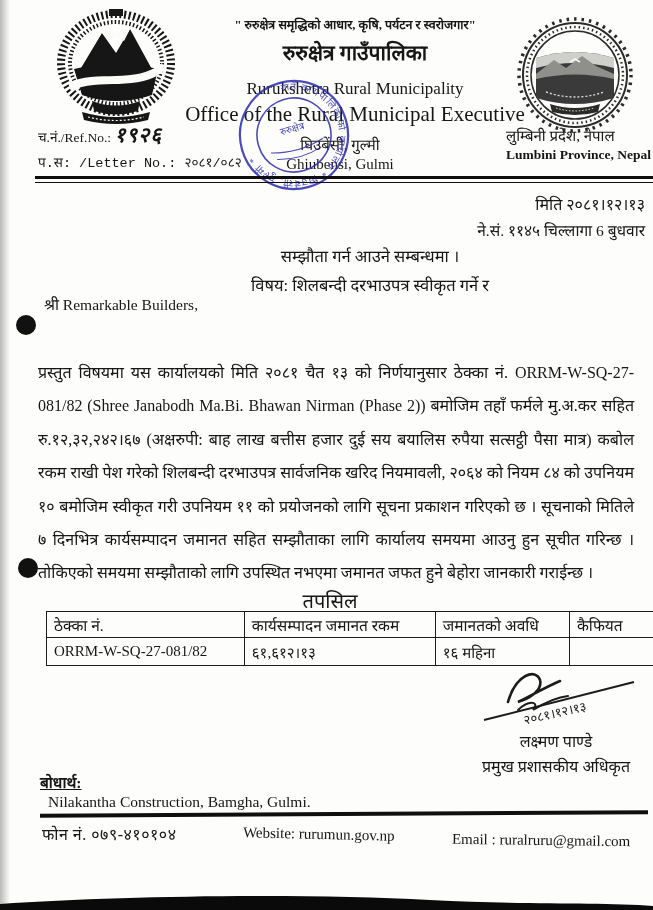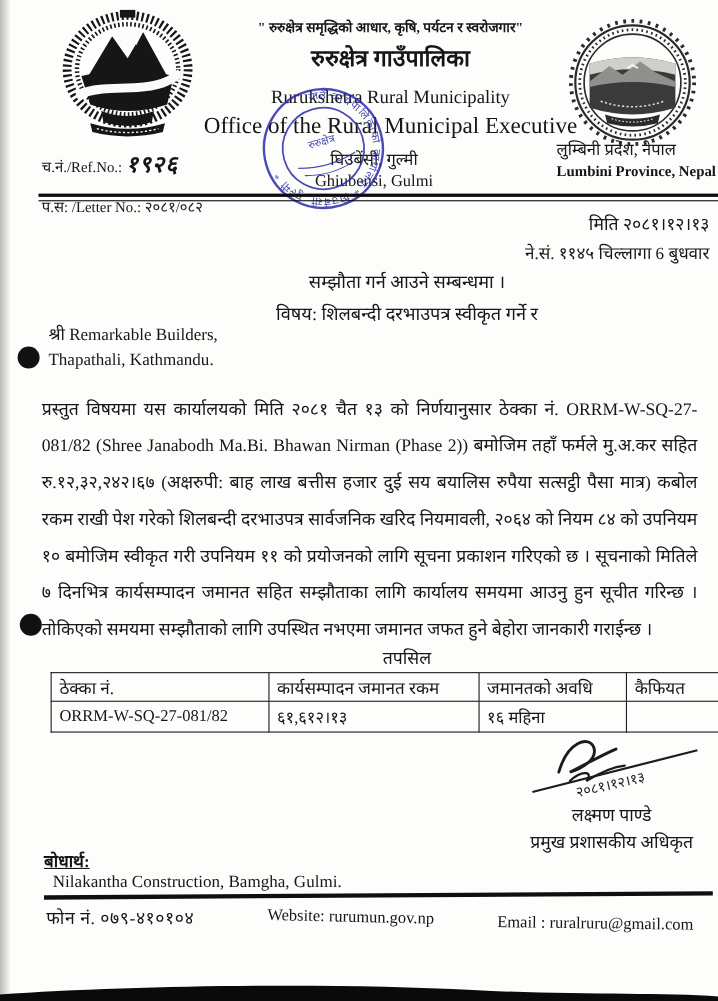--- a/index.html
+++ b/index.html
@@ -24,45 +24,45 @@
   #muni-np{font-size:21px;font-weight:bold;margin-bottom:13px;}
   #muni-en{font-size:17px;margin-bottom:3px;}
   #office-np{font-size:24px;font-weight:bold;margin-bottom:4px;}
   #office-en{font-size:21px;}
   #place-block{left:250px;top:134px;width:180px;}
   #place-np{font-size:15px;margin-bottom:2px;}
   #place-en{font-size:15px;}
   #province-block{left:506px;top:125px;width:145px;}
   #province-np{font-size:15px;margin-bottom:2px;}
   #province-en{font-size:13.5px;font-weight:bold;}
-  #ref-block{left:38px;top:134px;width:220px;}
+  #ref-block{left:38px;top:120px;width:220px;}
   #ref-line1{font-size:13.5px;}
   #ref-value{font-size:21px;font-weight:bold;font-style:italic;letter-spacing:1px;}
-  #ref-line2{font-size:13.5px;margin-top:17px;}
+  #ref-line2{font-size:13.5px;margin-top:5px;font-family:Liberation Mono, monospace;}
   #stamp-blue{left:233px;top:74px;width:122px;height:122px;transform:rotate(-16deg);opacity:.85;}
 
   #header-rule{left:35px;top:176px;width:618px;height:3px;
     border-top:3.5px solid #0d0d0d;border-bottom:1.5px solid #0d0d0d;}
 
   
   #date-block{left:400px;top:192px;width:245px;line-height:26px;}
   #date-line{font-size:16px;}
   #ns-line{font-size:15.5px;}
   #subject-block{left:200px;top:242px;width:340px;font-size:16.5px;line-height:29px;}
   #addressee{left:44px;top:293px;font-size:15.5px;line-height:23px;}
 
   .punch-hole{width:20px;height:20px;border-radius:50%;background:#111;}
   #dot1{left:16px;top:315px;}
   #dot2{left:18px;top:558px;}
 
   
   #body-par{left:38px;top:356px;width:596px;font-size:16px;line-height:33.4px;text-align:justify;}
 
   
-  #tapasil-title{left:292px;top:587px;width:100px;font-size:16px;text-align:right;}
+  #tapasil-title{left:280px;top:587px;width:100px;font-size:20px;}
   #schedule-table{left:46px;top:611px;width:632px;border-collapse:collapse;}
   #schedule-table th,#schedule-table td{border:1.6px solid #1c1c1c;padding:1px 7px;text-align:left;font-weight:normal;}
   #schedule-table th{font-size:15.5px;height:23px;}
   #schedule-table td{font-size:15px;height:25px;}
 
   
   #sig-svg{left:478px;top:666px;width:168px;height:62px;}
   #sig-name-block{left:446px;top:729px;width:220px;line-height:25px;}
   #sig-name{font-size:16px;}
   #sig-title{font-size:16px;}
@@ -168,21 +168,20 @@
     <div id="ns-line">ने.सं. ११४५ चिल्लागा 6 बुधवार</div>
   </div>
 
   <div id="subject-block" class="abs center">
     <div>सम्झौता गर्न आउने सम्बन्धमा ।</div>
     <div>विषय: शिलबन्दी दरभाउपत्र स्वीकृत गर्ने र</div>
   </div>
 
   <div id="addressee" class="abs">
     <div class="latin">श्री Remarkable Builders,</div>
-    <div class="latin">Thapathali, Kathmandu.</div>
   </div>
 
   <div id="dot1" class="abs punch-hole"></div>
   <div id="dot2" class="abs punch-hole"></div>
 
   <div id="body-par" class="abs">प्रस्तुत विषयमा यस कार्यालयको मिति २०८१ चैत १३ को निर्णयानुसार ठेक्का नं. ORRM-W-SQ-27-081/82 (Shree Janabodh Ma.Bi. Bhawan Nirman (Phase 2)) बमोजिम तहाँ फर्मले मु.अ.कर सहित रु.१२,३२,२४२।६७ (अक्षरुपी: बाह लाख बत्तीस हजार दुई सय बयालिस रुपैया सत्सट्ठी पैसा मात्र) कबोल रकम राखी पेश गरेको शिलबन्दी दरभाउपत्र सार्वजनिक खरिद नियमावली, २०६४ को नियम ८४ को उपनियम १० बमोजिम स्वीकृत गरी उपनियम ११ को प्रयोजनको लागि सूचना प्रकाशन गरिएको छ ।  सूचनाको मितिले ७ दिनभित्र कार्यसम्पादन जमानत सहित सम्झौताका लागि कार्यालय समयमा आउनु हुन सूचीत गरिन्छ ।  तोकिएको समयमा सम्झौताको लागि उपस्थित नभएमा जमानत जफत हुने बेहोरा जानकारी गराईन्छ ।</div>
 
   <div id="tapasil-title" class="abs center">तपसिल</div>
   <table id="schedule-table" class="abs">
     <colgroup>

